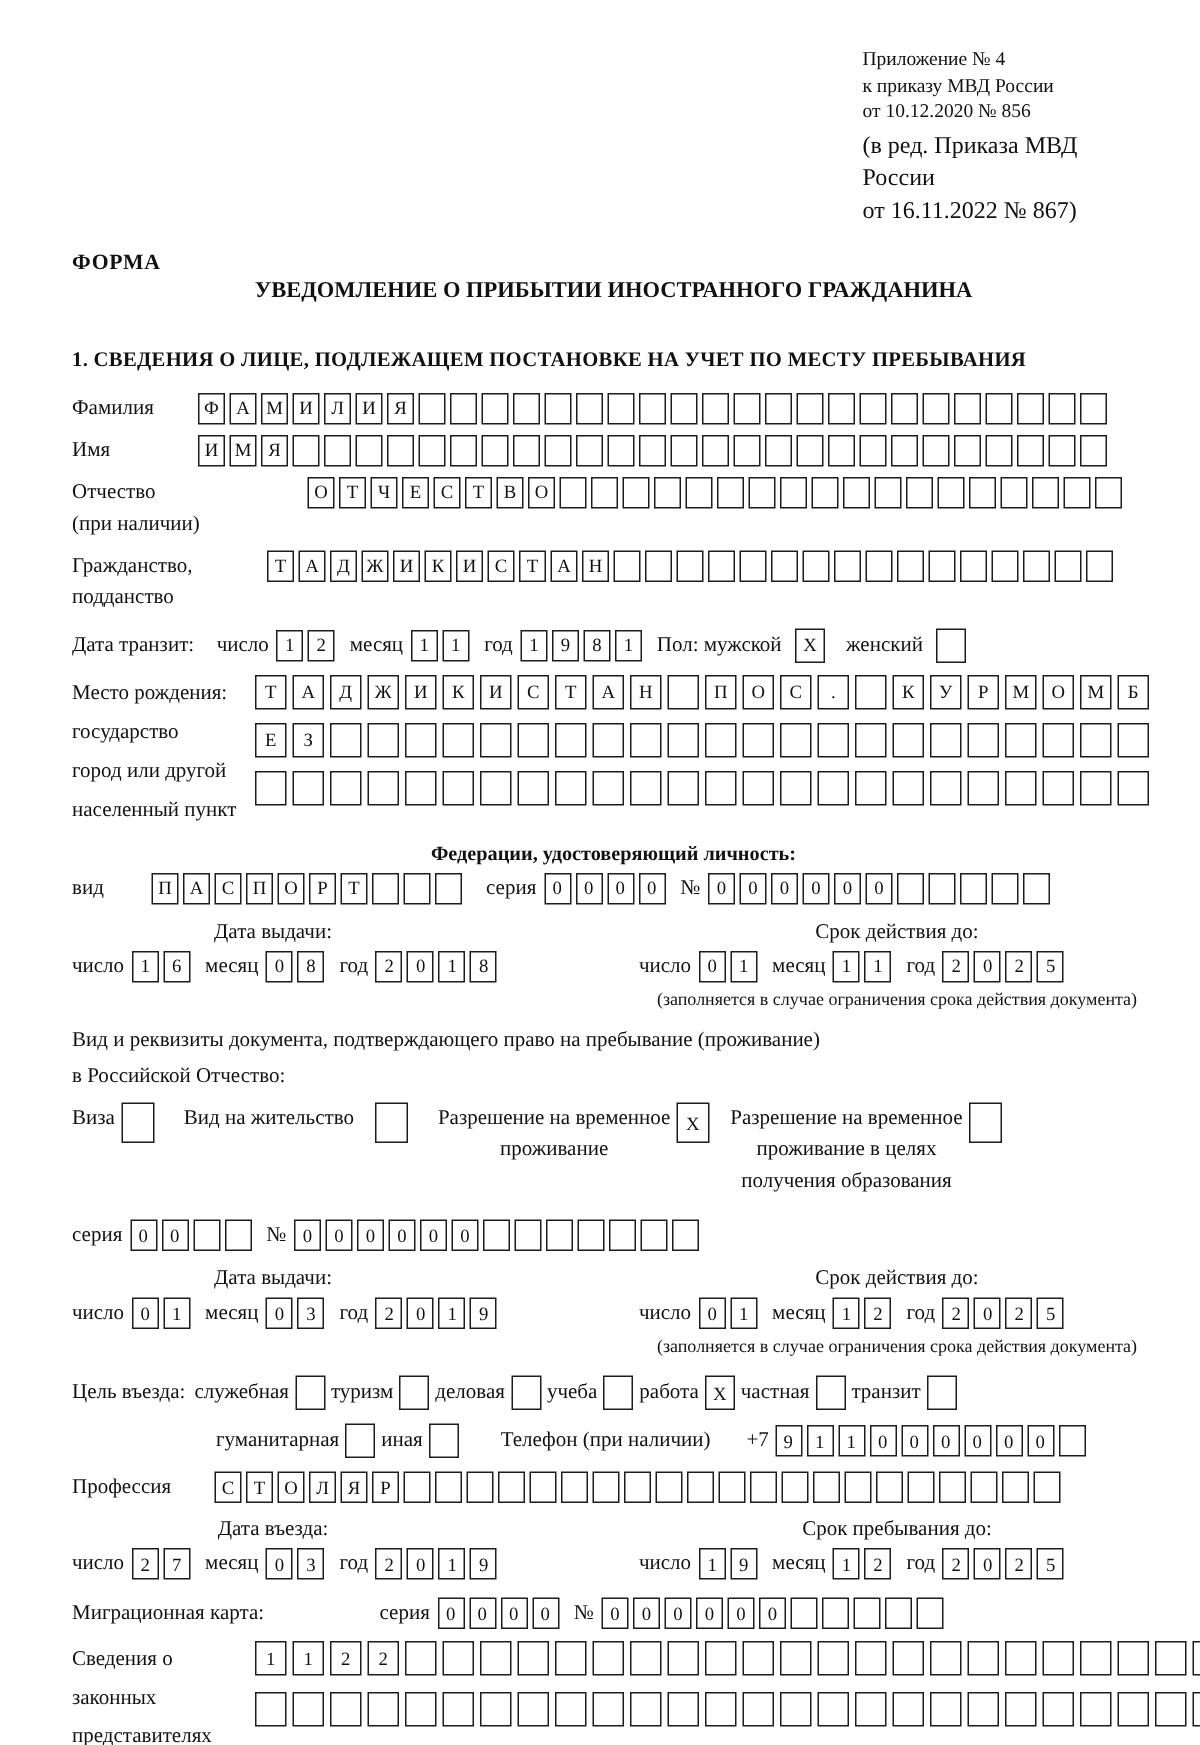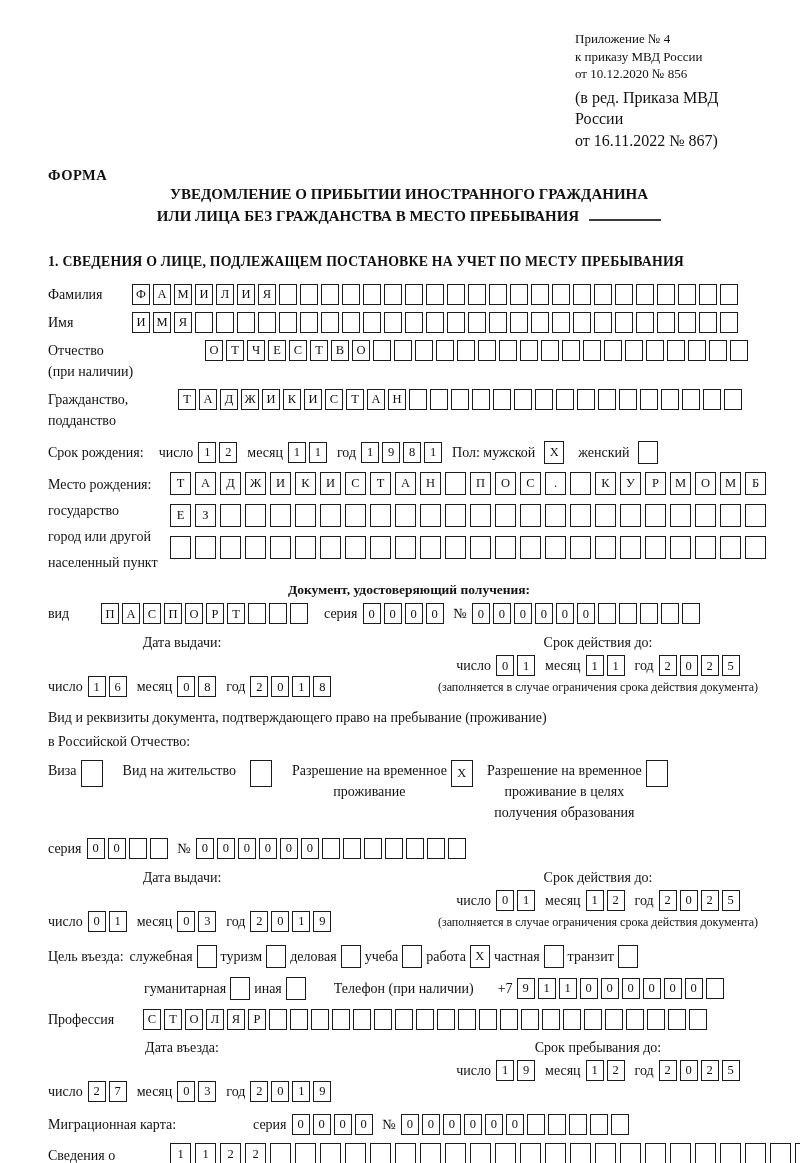--- a/index.html
+++ b/index.html
@@ -27,22 +27,22 @@
   }
   .cells.wide .cell{width:21px;height:23px;}
   .cell.cb{width:20px;height:23px;margin:0 4px;}
   .cell.cb.big{width:22px;height:27px;}
   .mr4{margin-right:4px;}
   .inline-lbl{margin:0 5px 0 10px;white-space:nowrap;line-height:23px;}
   .inline-lbl.first{margin-left:0;}
   .stack{display:flex;flex-direction:column;gap:9px;}
   .dtrow{display:flex;margin-bottom:4px;margin-top:10px;}
   .dtcol{display:flex;flex-direction:column;}
-  .dtcol.left{width:378px;flex-shrink:0;gap:21px;}
-  .dtcol.right{flex:1;align-items:center;}
+  .dtcol.left{width:378px;flex-shrink:0;}
+  .dtcol.right{flex:1;}
   .dthead{text-align:center;margin-bottom:3px;}
   .dtline{display:flex;align-items:center;}
   .note{font-size:12px;text-align:center;margin-top:3px;}
   .para{line-height:1.7;margin-top:8px;margin-bottom:4px;}
   .opt-row{display:flex;align-items:flex-start;margin-top:6px;margin-bottom:10px;}
   .opt{display:flex;align-items:flex-start;}
   .opt-text{text-align:center;line-height:1.5;}
   .center-bold{text-align:center;font-weight:bold;font-size:13.5px;margin:6px 0 4px 0;}
   .purpose-line{display:flex;align-items:center;margin-bottom:9px;flex-wrap:nowrap;}
   .purpose-line .txt{white-space:nowrap;}
@@ -62,23 +62,20 @@
     <div class="ref-small">
       <div>(в ред. Приказа МВД России</div>
       <div>от 16.11.2022 № 867)</div>
     </div>
   </div>
 
   <div class="forma">ФОРМА</div>
 
   <div class="title">
     <div>УВЕДОМЛЕНИЕ О ПРИБЫТИИ ИНОСТРАННОГО ГРАЖДАНИНА</div>
-    <div>
-      <span>ИЛИ ЛИЦА БЕЗ ГРАЖДАНСТВА В МЕСТО ПРЕБЫВАНИЯ</span><span class="blank-line"></span>
-    </div>
   </div>
 
   <div class="sec-head">1. СВЕДЕНИЯ О ЛИЦЕ, ПОДЛЕЖАЩЕМ ПОСТАНОВКЕ НА УЧЕТ ПО МЕСТУ ПРЕБЫВАНИЯ</div>
 
   <div class="row">
     <span class="lbl w82">Фамилия</span>
     <span class="cells">
         <span class="cell">Ф</span>
         <span class="cell">А</span>
         <span class="cell">М</span>
@@ -211,21 +208,21 @@
         <span class="cell"></span>
         <span class="cell"></span>
         <span class="cell"></span>
         <span class="cell"></span>
         <span class="cell"></span>
         <span class="cell"></span>
       </span>
   </div>
 
   <div class="row" style="align-items:center;margin-top:10px;">
-    <span class="inline-lbl first">Срок рождения:</span>
+    <span class="inline-lbl first">Дата транзит:</span>
     <span class="inline-lbl">число</span>
     <span class="cells">
         <span class="cell">1</span>
         <span class="cell">2</span>
       </span>
     <span class="inline-lbl">месяц</span>
     <span class="cells">
         <span class="cell">1</span>
         <span class="cell">1</span>
       </span>
@@ -324,21 +321,21 @@
           <span class="cell"></span>
           <span class="cell"></span>
           <span class="cell"></span>
           <span class="cell"></span>
           <span class="cell"></span>
           <span class="cell"></span>
         </span>
     </span>
   </div>
 
-  <div class="center-bold">Документ, удостоверяющий получения:</div>
+  <div class="center-bold">Федерации, удостоверяющий личность:</div>
 
   <div class="row" style="align-items:center;">
     <span class="inline-lbl first" style="width:48px;">вид</span>
     <span class="cells">
         <span class="cell">П</span>
         <span class="cell">А</span>
         <span class="cell">С</span>
         <span class="cell">П</span>
         <span class="cell">О</span>
         <span class="cell">Р</span>

